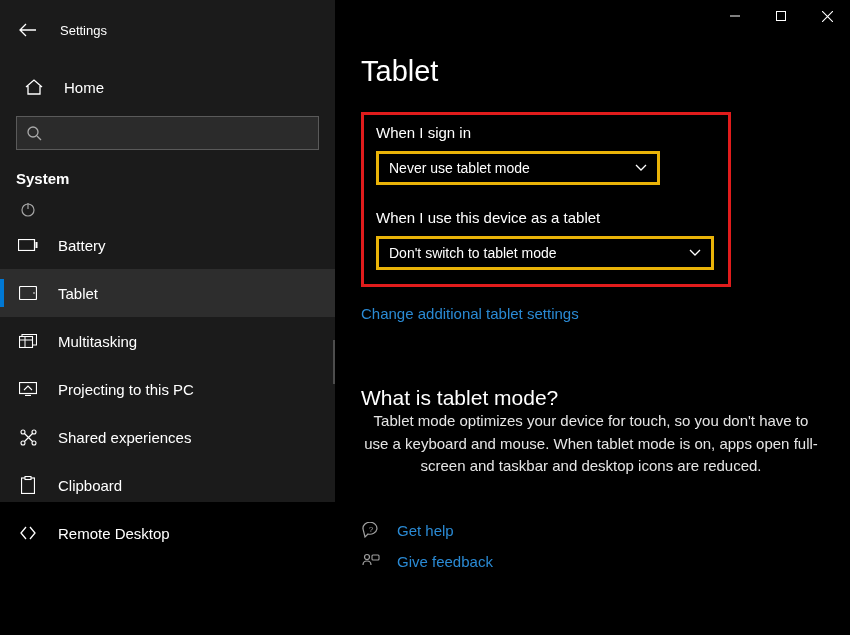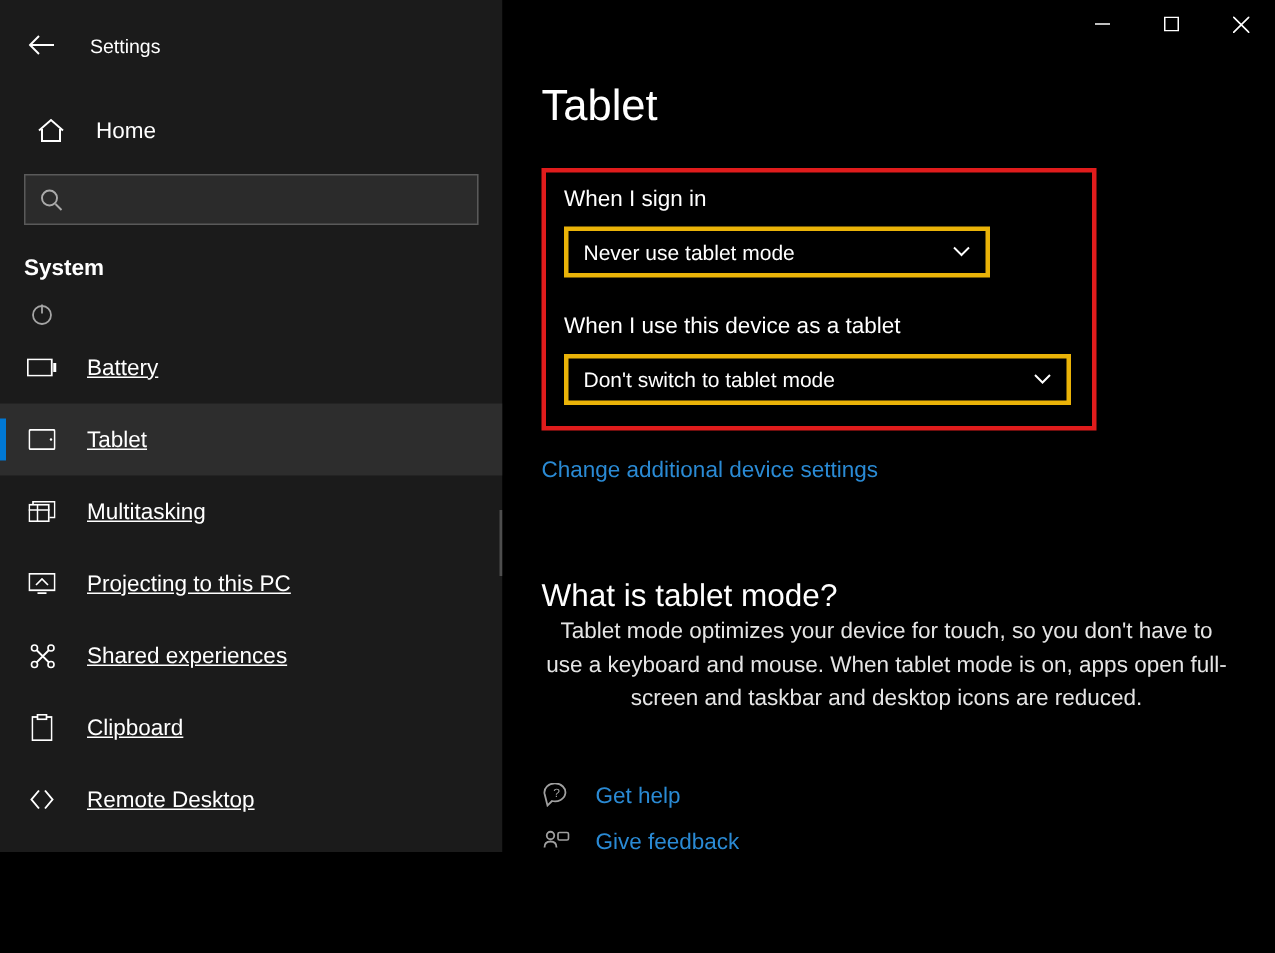--- a/index.html
+++ b/index.html
@@ -31,21 +31,21 @@
       display: flex;
       align-items: center;
       justify-content: center;
       cursor: pointer;
     }
     .sidebar {
       position: absolute;
       top: 0;
       left: 0;
       width: 335px;
-      height: 568px;
+      height: 502px;
       background: #1b1b1b;
       padding-top: 10px;
     }
     .sidebar-top {
       display: flex;
       align-items: center;
       height: 40px;
       padding-left: 18px;
       gap: 22px;
     }
@@ -94,21 +94,20 @@
       font-size: 15px;
     }
     .search-box input::placeholder { color: #9a9a9a; }
     .category-header {
       padding: 20px 16px 10px 16px;
       font-size: 15px;
       font-weight: 600;
     }
     .nav-list {
       margin-top: 0;
-      text-decoration: underline;
     }
     .nav-item {
       display: flex;
       align-items: center;
       height: 48px;
       padding-left: 18px;
       gap: 20px;
       cursor: pointer;
       position: relative;
     }
@@ -364,21 +363,21 @@
     <div class="dropdown" style="margin-bottom:0">
       <span class="value">Don't switch to tablet mode</span>
       <span>
         <svg width="12" height="8" viewBox="0 0 12 8">
             <path d="M1 1 L6 6 L11 1" stroke="#fff" stroke-width="1.3" fill="none"></path>
           </svg>
       </span>
     </div>
   </div>
 
-  <div class="link">Change additional device settings</div>
+  <div class="link">Change additional tablet settings</div>
 
   <div class="section-title">What is tablet mode?</div>
   <div class="section-desc">Tablet mode optimizes your device for touch, so you don't have to use a keyboard and mouse. When tablet mode is on, apps open full-screen and taskbar and desktop icons are reduced.</div>
 
   <div class="action-links">
     <div class="action-link">
       <div class="icon-slot">
         <svg width="18" height="16" viewBox="0 0 18 16">
             <path d="M1 7 a7 6 0 1 1 5 5 L3 15 Z" stroke="#a0a0a0" stroke-width="1.2" fill="none"></path>
             <text x="9" y="9.5" font-size="8" fill="#a0a0a0" text-anchor="middle">?</text>

